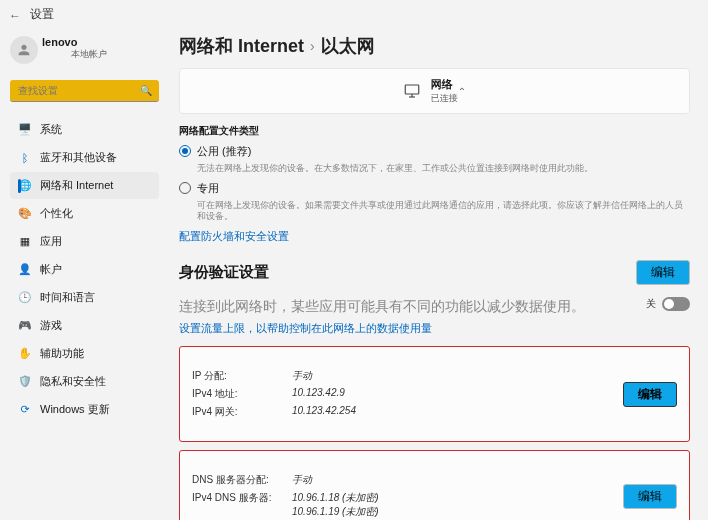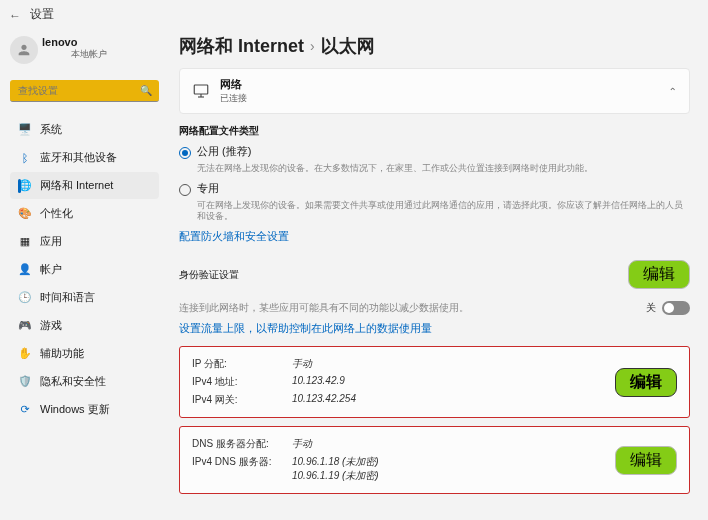--- a/index.html
+++ b/index.html
@@ -20,43 +20,43 @@
 .nav { margin-top: 8px; display: flex; flex-direction: column; gap: 1px; }
 .nav-item { display: flex; align-items: center; gap: 8px; padding: 6px 8px; border-radius: 4px; cursor: pointer; font-size: 11px; }
 .nav-item.active { background: #eaeaea; }
 .nav-item.active::before { content: ""; position: absolute; left: 8px; width: 2.5px; height: 14px; background: #0067c0; border-radius: 2px; }
 .nav-item { position: relative; }
 .nav-item .nicon { width: 14px; display: inline-flex; justify-content: center; font-size: 11px; }
 .content { flex: 1; padding: 6px 18px 0 14px; overflow-y: auto; }
 .crumb { font-size: 18px; font-weight: 600; color: #222; display: flex; align-items: center; gap: 6px; margin-bottom: 10px; }
 .crumb .sep { color: #888; font-weight: 400; font-size: 14px; }
 .crumb .c1 { color: #222; }
-.panel { background: #fcfcfc; border: 1px solid #e6e6e6; border-radius: 4px; padding: 8px 12px; display: flex; align-items: center; justify-content: space-between; margin-bottom: 10px; }
+.panel { background: #fcfcfc; border: 1px solid #e6e6e6; border-radius: 4px; padding: 8px 12px; display: flex; align-items: center; justify-content: center; margin-bottom: 10px; }
 .panel-left { display: flex; align-items: center; gap: 10px; }
 .panel .monico { width: 18px; height: 18px; }
 .panel-title { font-size: 11px; font-weight: 600; }
 .panel-sub { font-size: 9px; color: #666; }
 .chev { color: #666; font-size: 10px; }
 .sect { margin-bottom: 10px; }
 .sect-label { font-size: 10px; font-weight: 600; margin-bottom: 6px; }
-.radio-row { display: flex; align-items: flex-end; gap: 6px; margin-bottom: 4px; }
+.radio-row { display: flex; align-items: flex-start; gap: 6px; margin-bottom: 4px; }
 .radio { width: 12px; height: 12px; border-radius: 50%; border: 1.5px solid #555; margin-top: 1px; flex-shrink: 0; position: relative; }
 .radio.checked { border-color: #0067c0; }
 .radio.checked::after { content: ""; position: absolute; inset: 2px; background: #0067c0; border-radius: 50%; }
 .radio-label { font-size: 11px; }
 .radio-sub { font-size: 9px; color: #888; margin-left: 18px; margin-bottom: 6px; line-height: 1.3; }
 .link { color: #0067c0; font-size: 11px; cursor: pointer; }
 .row { display: flex; align-items: center; justify-content: space-between; padding: 6px 0; }
-.row-label { font-size: 10px; font-weight: 400; }
-.row-sub { font-size: 10px; color: #888; line-height: 1.3; }
-.btn { background: #84cc16; border: 1px solid #bbb; border-radius: 9px; padding: 3px 14px; font-size: 16px; cursor: pointer; }
+.row-label { font-size: 15px; font-weight: 700; }
+.row-sub { font-size: 14px; color: #888; line-height: 1.3; }
+.btn { background: #0ea5e9; border: 1px solid #bbb; border-radius: 3px; padding: 3px 14px; font-size: 12px; cursor: pointer; }
 .toggle-wrap { display: flex; align-items: center; gap: 6px; font-size: 10px; color: #333; }
 .toggle { width: 28px; height: 14px; border-radius: 8px; background: #888; position: relative; }
 .toggle::after { content: ""; position: absolute; width: 10px; height: 10px; background: #fff; border-radius: 50%; top: 2px; left: 2px; }
-.card { border: 1px solid #c92a2a; border-radius: 3px; padding: 8px 12px; margin-bottom: 8px; background: #fcfcfc; }
+.card { border: 1px solid #c92a2a; border-radius: 3px; padding: 20px 12px; margin-bottom: 8px; background: #fcfcfc; }
 .kv { display: flex; font-size: 10px; padding: 2px 0; }
 .kv .k { width: 100px; color: #333; }
 .kv .v { color: #333; font-style: italic; }
 .card-flex { display: flex; justify-content: space-between; align-items: center; }
 .btn-bold { border: 1.5px solid #333; font-weight: 600; }
 </style>
 </head>
 <body>
 
 <div class="titlebar">

